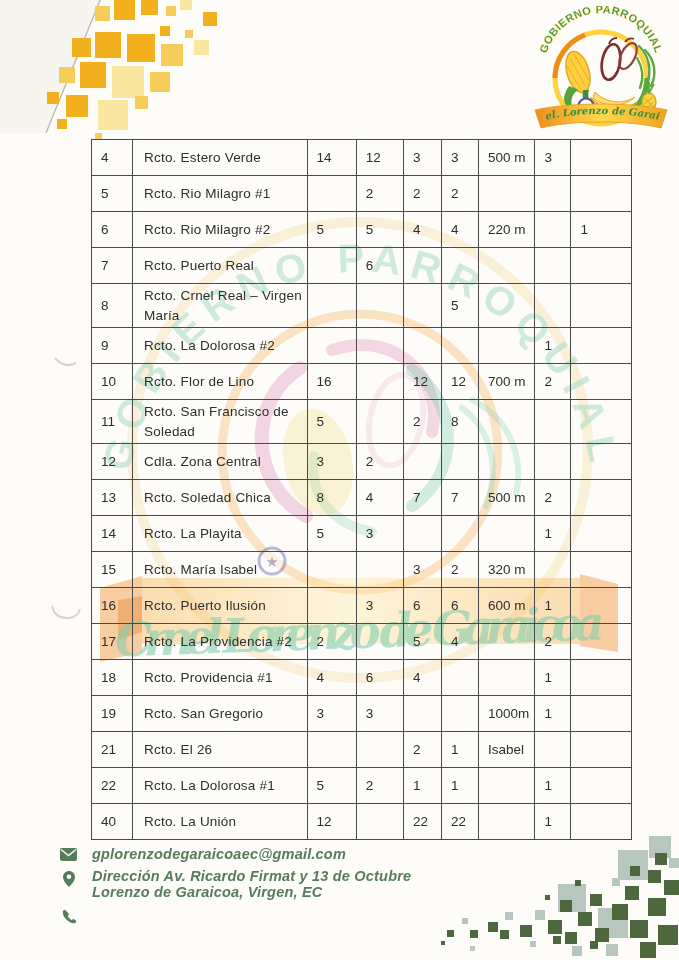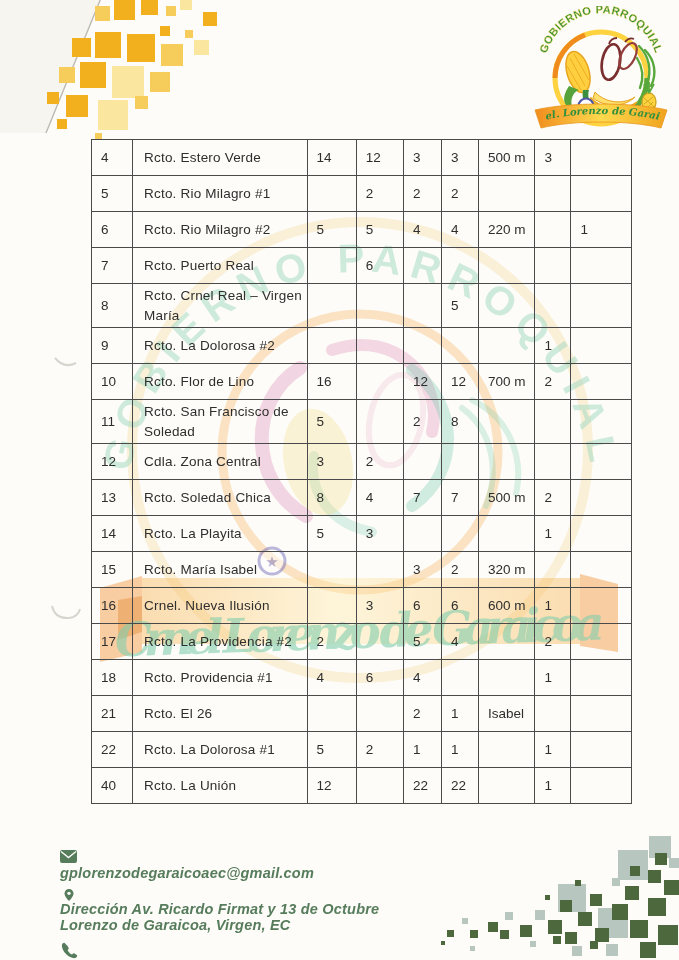--- a/index.html
+++ b/index.html
@@ -26,21 +26,21 @@
   }
   .records-table td:nth-child(2){padding-left:11px;letter-spacing:.2px;}
   
   #logo{position:absolute;left:525px;top:6px;z-index:3;}
   
   .footer{
     position:absolute;left:60px;top:846px;z-index:3;width:420px;
     color:#567c5c;font-style:italic;font-weight:bold;font-size:14.5px;
     letter-spacing:.2px;
   }
-  .footer-row{display:flex;align-items:flex-start;margin-bottom:6px;flex-direction:column;}
+  .footer-row{display:flex;align-items:flex-start;margin-bottom:6px;}
   .footer-row .ficon{width:17px;flex:0 0 17px;margin-right:15px;margin-top:2px;}
   .footer-row .ftxt{line-height:1.12;}
 </style>
 </head>
 <body>
 
 <svg id="bg-art" width="679" height="960" viewBox="0 0 679 960" aria-hidden="true">
   <defs>
     <path id="wmArc" d="M 128,505 A 233,233 0 0 1 594,505" fill="none"></path>
     <linearGradient id="wmBanner" x1="0" y1="0" x2="1" y2="0">
@@ -358,21 +358,21 @@
         <td></td>
         <td></td>
         <td>3</td>
         <td>2</td>
         <td>320 m</td>
         <td></td>
         <td></td>
       </tr>
       <tr>
         <td>16</td>
-        <td>Crnel. Nueva Ilusión</td>
+        <td>Rcto. Puerto Ilusión</td>
         <td></td>
         <td>3</td>
         <td>6</td>
         <td>6</td>
         <td>600 m</td>
         <td>1</td>
         <td></td>
       </tr>
       <tr>
         <td>17</td>
@@ -386,20 +386,31 @@
         <td></td>
       </tr>
       <tr>
         <td>18</td>
         <td>Rcto. Providencia #1</td>
         <td>4</td>
         <td>6</td>
         <td>4</td>
         <td></td>
         <td></td>
+        <td>1</td>
+        <td></td>
+      </tr>
+      <tr>
+        <td>19</td>
+        <td>Rcto. San Gregorio</td>
+        <td>3</td>
+        <td>3</td>
+        <td></td>
+        <td></td>
+        <td>1000m</td>
         <td>1</td>
         <td></td>
       </tr>
       <tr>
         <td>21</td>
         <td>Rcto. El 26</td>
         <td></td>
         <td></td>
         <td>2</td>
         <td>1</td>

